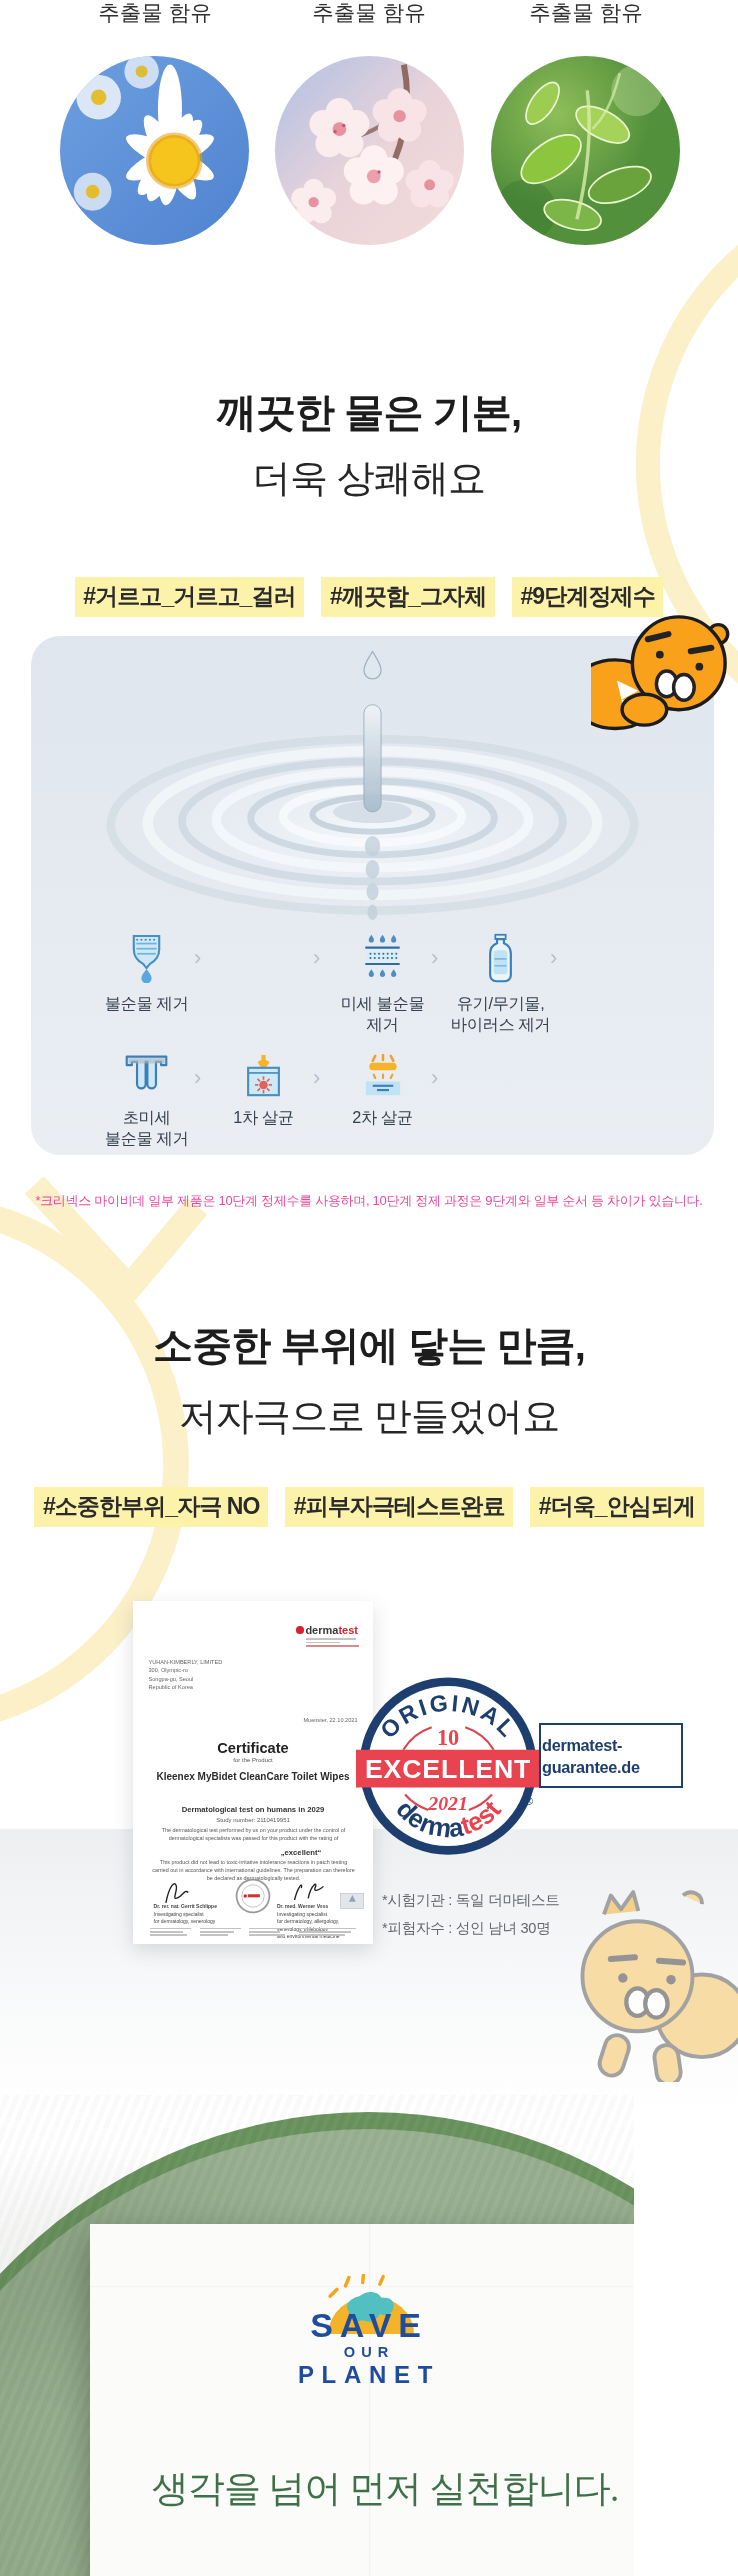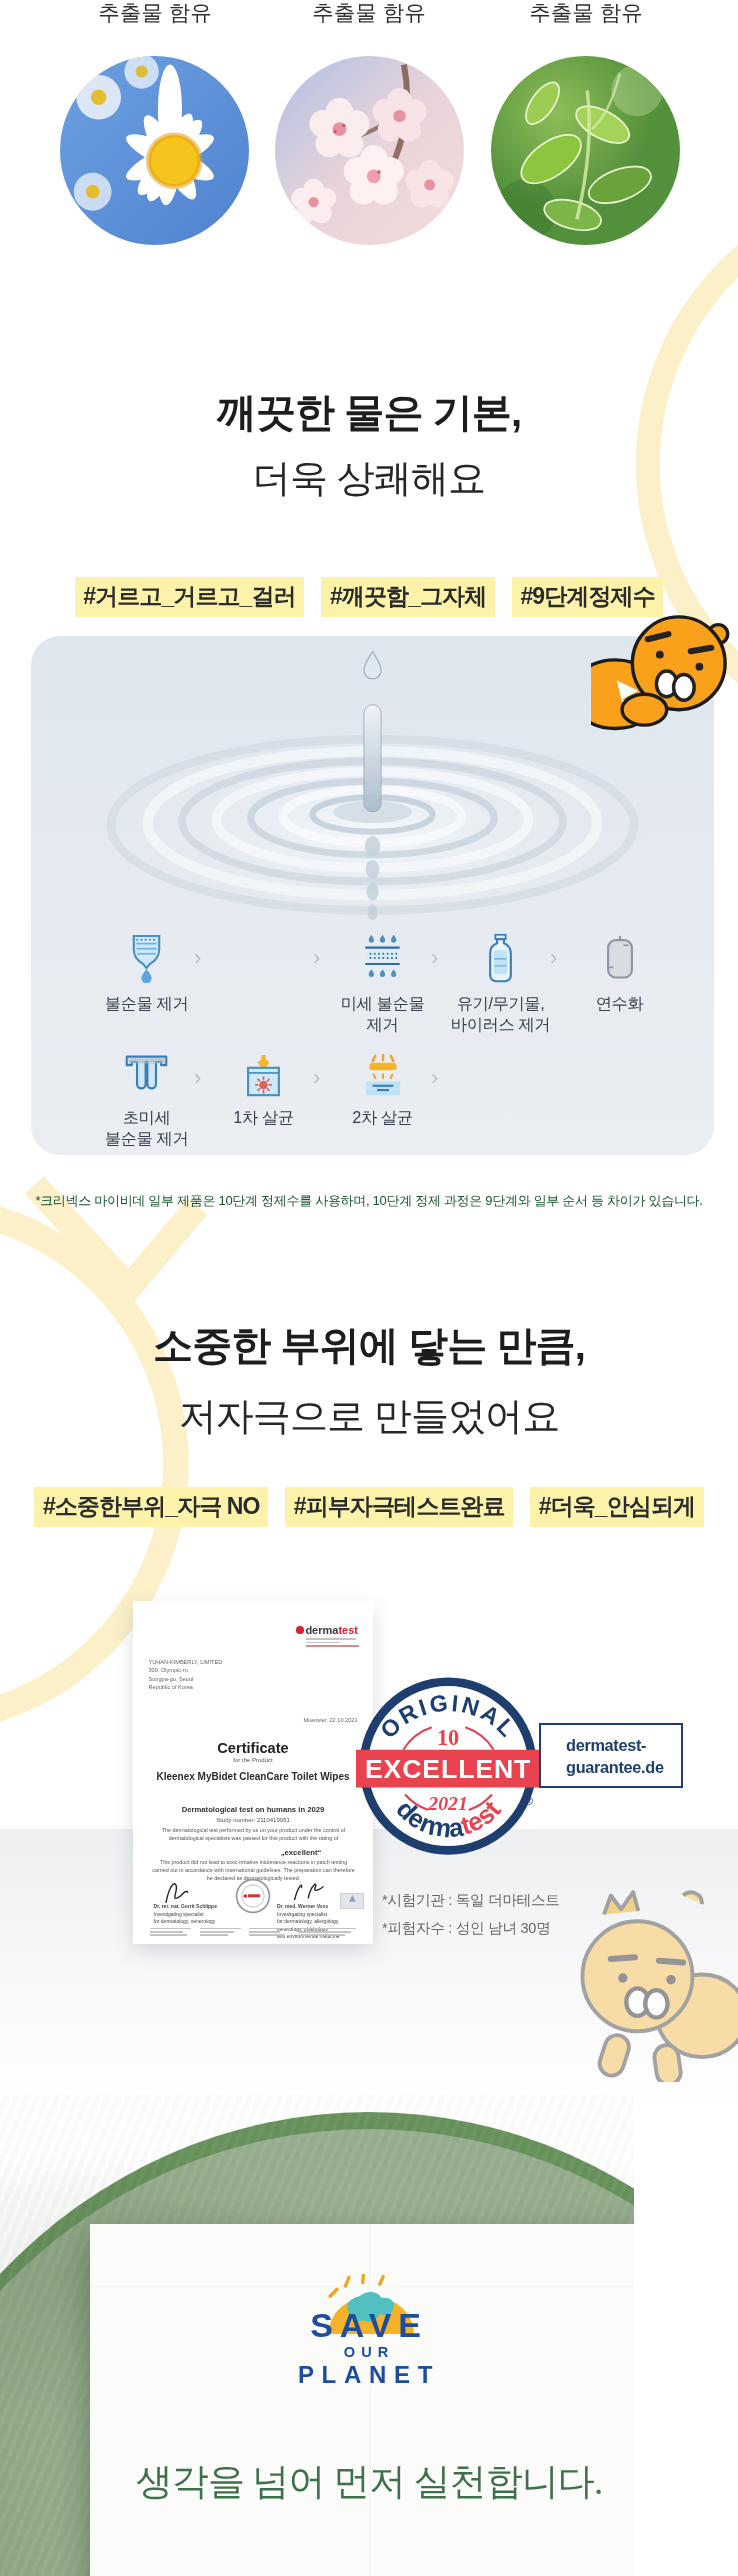--- a/index.html
+++ b/index.html
@@ -16,29 +16,29 @@
   .h-light{width:738px;text-align:center;font-size:38px;font-weight:300;color:#262626;letter-spacing:-0.9px;}
   .tagrow{width:738px;display:flex;justify-content:center;gap:17px;}
   .tag{background:#fcf2aa;color:#2b2b2b;font-size:23px;font-weight:600;padding:4.3px 8.6px;letter-spacing:-0.9px;white-space:nowrap;}
   
   #water-card{left:31px;top:636px;width:683px;height:519px;border-radius:29px;overflow:hidden;
       background:linear-gradient(180deg,#dfe6ee 0%,#e6ebf1 55%,#eaeef3 100%);}
   .proc-item{width:129px;text-align:center;}
   .proc-item svg{display:inline-block;}
   .proc-label{margin-top:6.9px;font-size:16.3px;line-height:1.32;font-weight:500;color:#36404f;white-space:pre-line;letter-spacing:-0.4px;}
   .chev{font-size:22px;color:#b6c1cc;font-weight:400;}
-  .footnote{width:738px;text-align:center;font-size:13px;color:#14532d;letter-spacing:-0.3px;}
+  .footnote{width:738px;text-align:center;font-size:13px;color:#ec4899;letter-spacing:-0.3px;}
   
   #cert{left:133px;top:1601px;width:240px;height:343px;background:#fff;box-shadow:0 6.9px 19px rgba(60,70,90,.18);}
   .microbar{height:1.7px;background:#c3c3c3;margin:1.7px 0;}
   
   #grayband{left:0;top:1829px;width:738px;height:283px;background:linear-gradient(180deg,#edeff1 0%,#f6f7f8 45%,#ffffff 100%);}
   
   #guarantee{left:539px;top:1723px;width:144px;height:65px;border:2.6px solid #1d3e6e;background:#fff;
-     display:flex;align-items:center;padding-left:25px;box-sizing:border-box;
+     display:flex;align-items:center;padding-left:1px;box-sizing:border-box;
      font-size:16.3px;font-weight:700;color:#1d3e6e;line-height:1.35;white-space:pre-line;letter-spacing:-0.3px;}
   .note-line{font-size:14.6px;color:#63666d;line-height:1.95;letter-spacing:-0.3px;}
   
   #green{left:0;top:2095px;width:634px;height:481px;overflow:hidden;}
   .g-ellipse{position:absolute;border-radius:50%;}
   #g-dark{left:-155px;top:17px;width:1048px;height:1116px;background:#69925d;}
   #g-light{left:-155px;top:34px;width:1048px;height:1116px;
      background:radial-gradient(ellipse at 50% 18%, #9cb294 0%, #93ab8b 45%, #87a07e 78%, #7d967a 100%);}
   #g-tex{left:0;top:0;width:738px;height:481px;opacity:.5;
      background:
@@ -327,28 +327,20 @@
       <rect x="12" y="2" width="12" height="5" fill="#dff0fa" stroke="#3a7fb8" stroke-width="2"></rect>
       <path d="M14 7 h8 v5 q8 3 8 12 v25 a7 7 0 0 1 -7 7 h-10 a7 7 0 0 1 -7 -7 v-25 q0 -9 8 -12z" fill="#eaf5fb" stroke="#3a7fb8" stroke-width="2.5"></path>
       <rect x="10" y="20" width="16" height="28" rx="4" fill="#bfe2f5"></rect>
       <path d="M11 30 h14 M11 38 h14" stroke="#7fb9dd" stroke-width="2"></path>
     </svg>
     <div class="proc-label">유기/무기물,
 바이러스 제거</div>
   </div>
   <div class="abs chev" style="left:550px;top:945px;">›</div>
 
-  <div class="abs proc-item" style="left:555px;top:933px;">
-    <svg width="34" height="50" viewBox="0 0 40 58">
-      <path d="M20 3 v5" stroke="#8b97a3" stroke-width="2.5"></path>
-      <rect x="6" y="8" width="28" height="44" rx="9" fill="#d9dde1" stroke="#8b97a3" stroke-width="2.5"></rect>
-      <path d="M24 14 h6 M6 40 h6" stroke="#8b97a3" stroke-width="2"></path>
-    </svg>
-    <div class="proc-label">연수화</div>
-  </div>
 
   <div class="abs proc-item" style="left:82px;top:1054px;">
     <svg width="45" height="43" viewBox="0 0 52 50">
       <path d="M3 3 h46 v10 h-6 v-4 h-6 v26 a5 5 0 0 1 -10 0 v-26 h-2 v26 a5 5 0 0 1 -10 0 v-26 h-6 v4 h-6 z" fill="#cfe7f6" stroke="#3a7fb8" stroke-width="2.5" stroke-linejoin="round"></path>
       <rect x="5" y="5" width="42" height="6" fill="#aeb6bd" opacity=".6"></rect>
     </svg>
     <div class="proc-label">초미세
 불순물 제거</div>
   </div>
   <div class="abs chev" style="left:194px;top:1065px;">›</div>
@@ -547,19 +539,19 @@
             <path d="M66 10 l1 -9"></path>
             <path d="M86 12 l4 -9"></path>
         </g>
         <path d="M26 70 a50 44 0 0 1 100 0 z" fill="#f5b32a"></path>
         <path d="M62 26 c10 -8 22 -6 26 2 c10 -2 16 4 14 12 c-2 8 -12 10 -16 6 c-2 8 -12 12 -20 8 c-10 4 -18 -2 -16 -10 c-6 -8 2 -16 12 -18z" fill="#52bfc1"></path>
       </svg>
       <div class="abs logo-save" style="top:82px;font-size:34px;letter-spacing:6.9px;">SAVE</div>
       <div class="abs logo-save" style="top:120px;font-size:14.6px;letter-spacing:6px;">OUR</div>
       <div class="abs logo-save" style="top:137px;font-size:24px;letter-spacing:7.7px;">PLANET</div>
 
-      <div class="abs planet-msg" style="top:233px;">생각을 넘어 먼저 실천합니다.</div>
+      <div class="abs planet-msg" style="top:240px;padding-left:16px;">생각을 넘어 먼저 실천합니다.</div>
 
     </div>
   </div>
 
 </div>
 
 
 </body></html>

